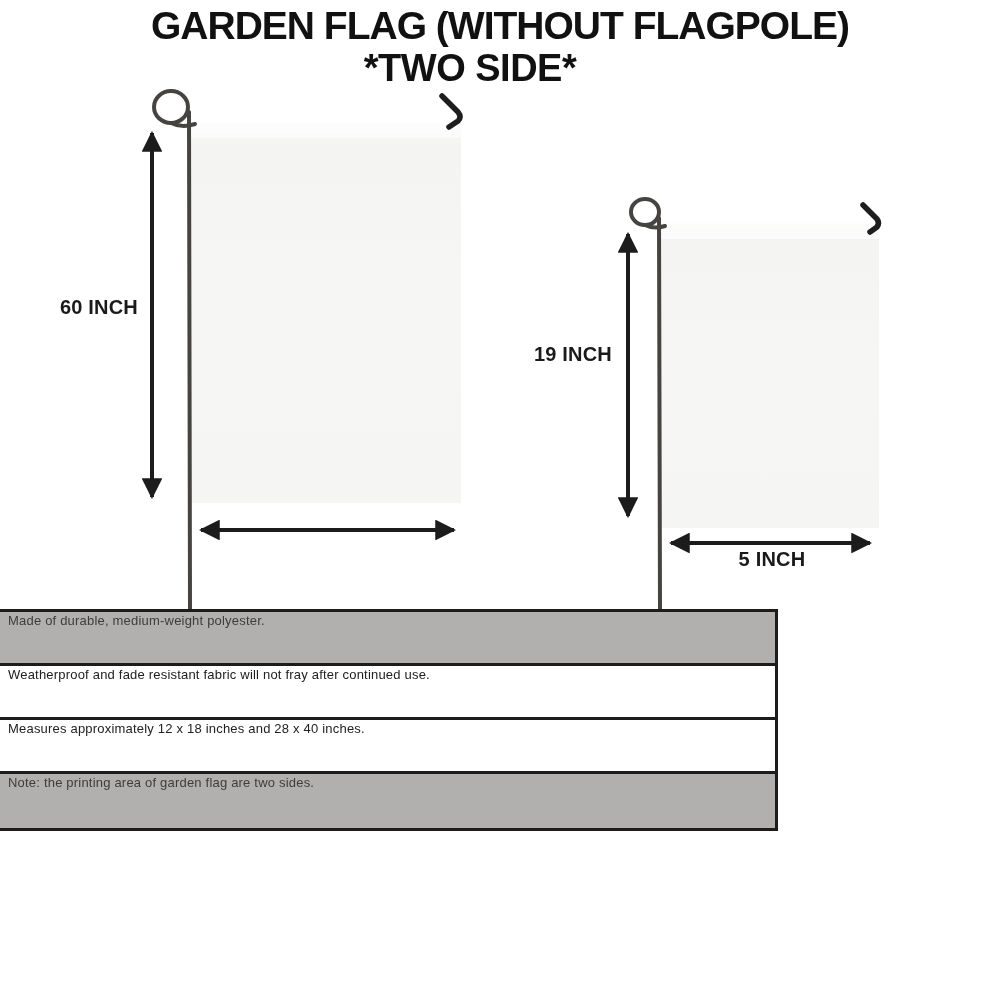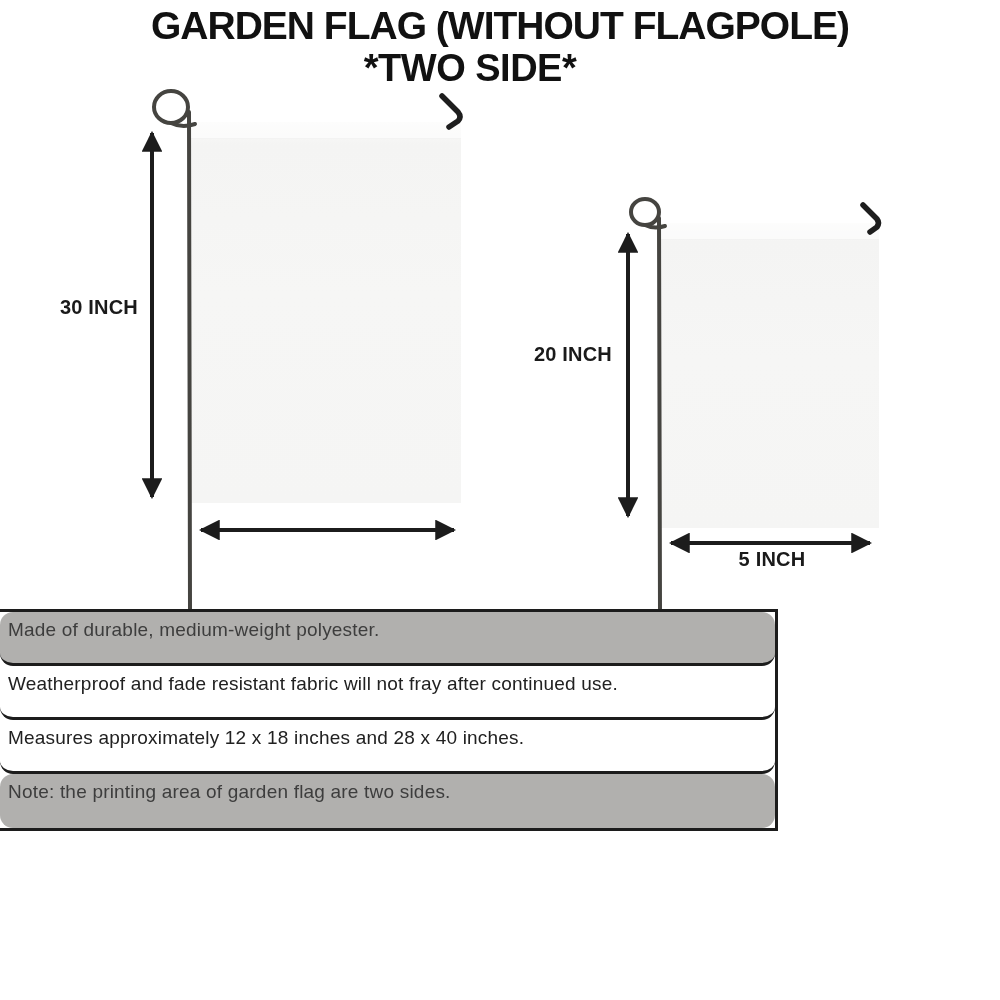--- a/index.html
+++ b/index.html
@@ -41,24 +41,23 @@
   .dim-12{left:672px;top:548px;width:200px;text-align:center;}
 
   
   .feature-table{
     position:absolute;top:609px;left:0;width:778px;
     border:3px solid var(--border,#1c1c1c);border-left:none;
     box-sizing:border-box;
   }
   .feature-row{
     height:54px;background:#ffffff;color:#212121;
-    font-size:19px;letter-spacing:0.2px;
-    padding:7px 10px 0 8px;box-sizing:border-box;
+    font-size:13px;letter-spacing:0.2px;
+    padding:1px 10px 0 8px;box-sizing:border-box;
     border-bottom:3px solid var(--border,#1c1c1c);
-    border-radius:13px;
   }
   .feature-row:last-child{border-bottom:none;}
   .feature-row.shaded{background:var(--row-gray,#b1b0ae);color:#3d3d3d;}
 </style>
 </head>
 <body>
 
 <div class="page">
 
   <div class="title-block">
@@ -91,22 +90,22 @@
       <ellipse class="pole" cx="645" cy="212" rx="14" ry="13"></ellipse>
       <path class="pole" d="M645,225 Q654,229.5 665,226"></path>
       <path class="hook" d="M863,205 L877,219 Q880,223 877,227 L870,232"></path>
 
       <line class="arrow" x1="152" y1="133" x2="152" y2="497" marker-start="url(#ah)" marker-end="url(#ah)"></line>
       <line class="arrow" x1="201" y1="530" x2="454" y2="530" marker-start="url(#ah)" marker-end="url(#ah)"></line>
       <line class="arrow" x1="628" y1="234" x2="628" y2="516" marker-start="url(#ah)" marker-end="url(#ah)"></line>
       <line class="arrow" x1="671" y1="543" x2="870" y2="543" marker-start="url(#ah)" marker-end="url(#ah)"></line>
     </svg>
 
-    <div class="dim-label dim-40">30 INCH</div>
-    <div class="dim-label dim-18">20 INCH</div>
+    <div class="dim-label dim-40">60 INCH</div>
+    <div class="dim-label dim-18">19 INCH</div>
     <div class="dim-label dim-12">5 INCH</div>
   </div>
 
   <div class="feature-table" id="feature-table">
       <div class="feature-row shaded"><span>Made of durable, medium-weight polyester.</span></div>
       <div class="feature-row"><span>Weatherproof and fade resistant fabric will not fray after continued use.</span></div>
       <div class="feature-row"><span>Measures approximately 12 x 18 inches and 28 x 40 inches.</span></div>
       <div class="feature-row shaded"><span>Note: the printing area of garden flag are two sides.</span></div>
     </div>
 

